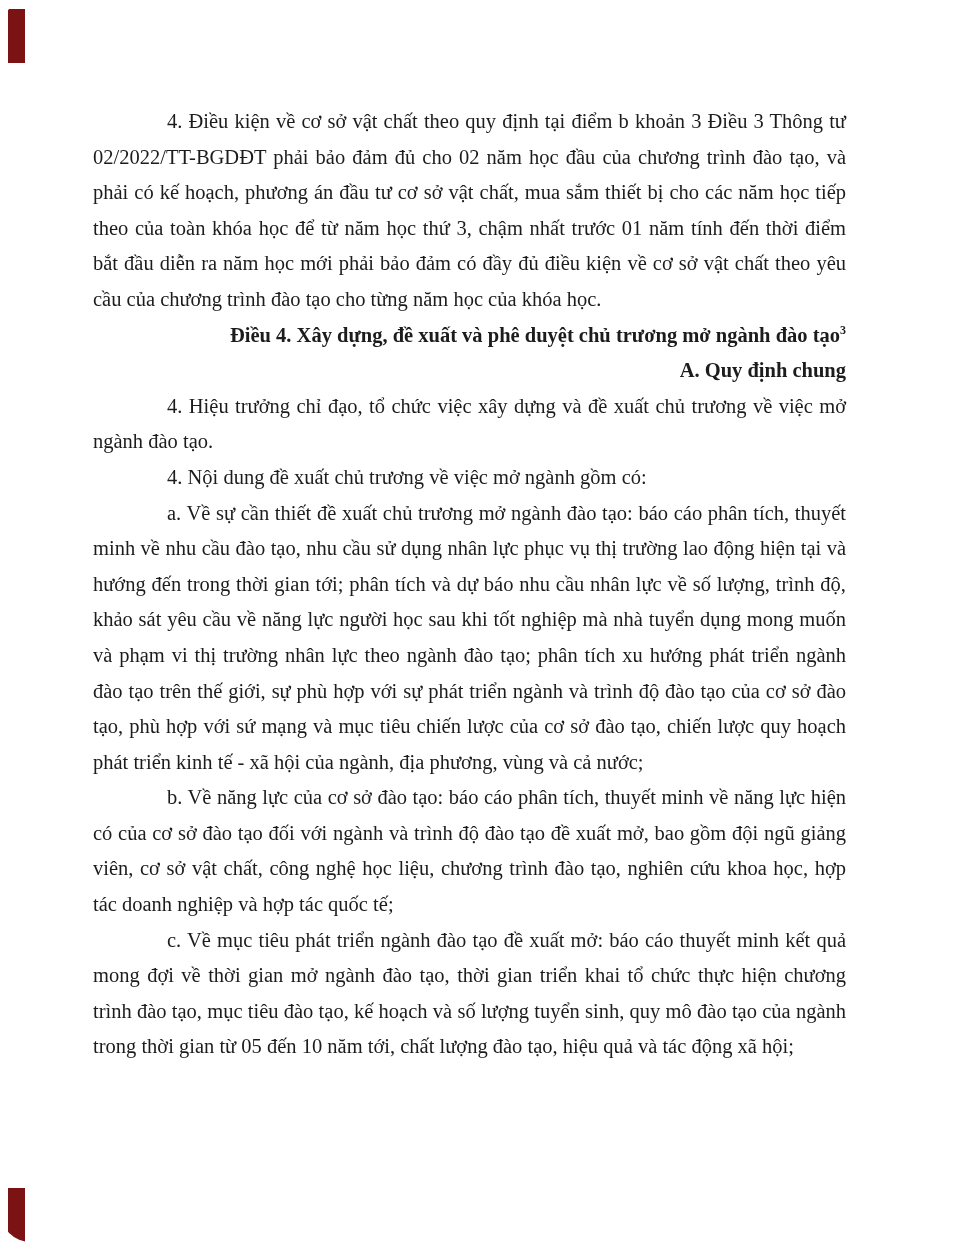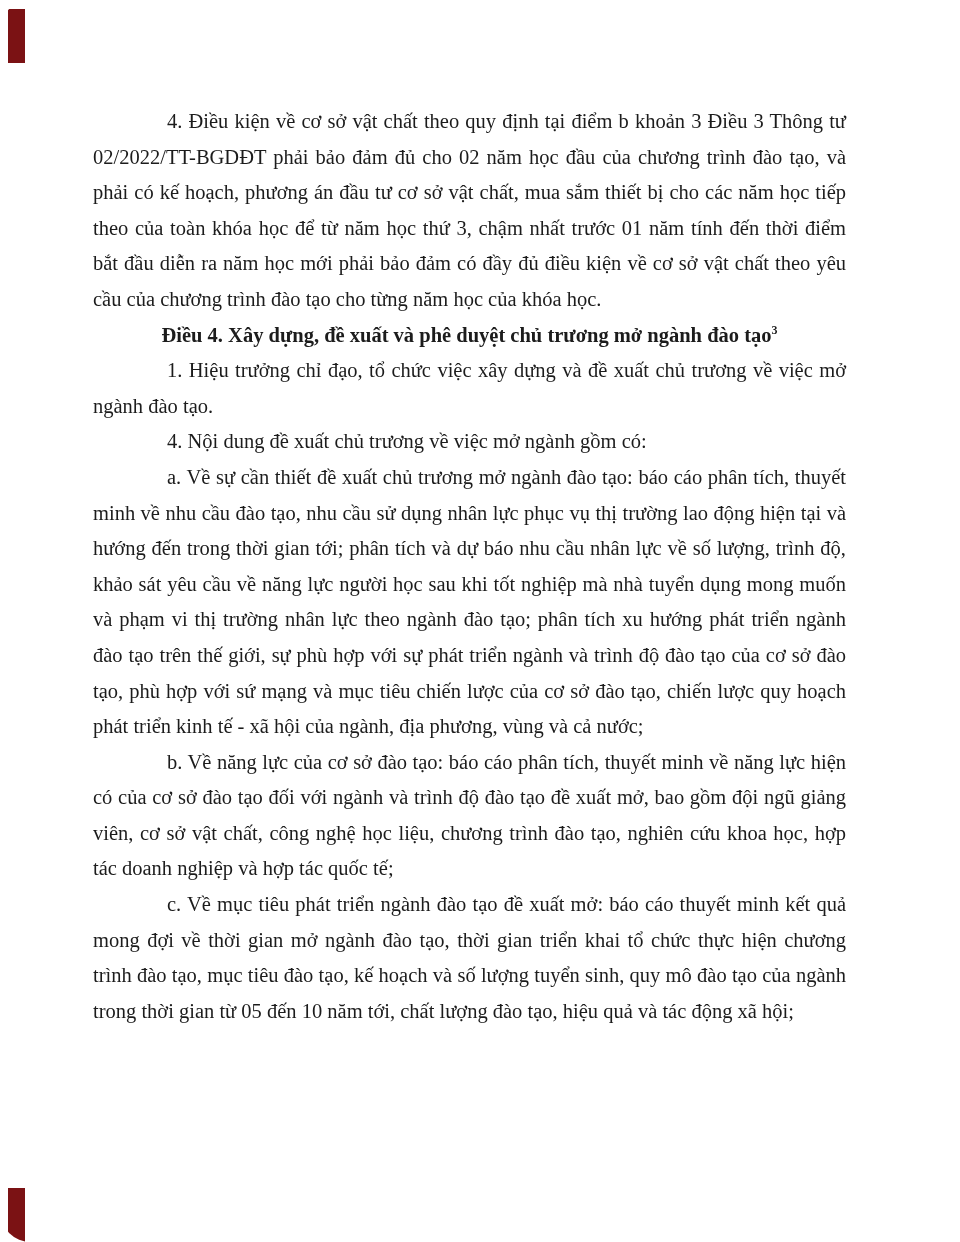--- a/index.html
+++ b/index.html
@@ -28,21 +28,21 @@
   }
   .content p {
     margin: 0;
     padding: 0;
   }
   .content p.indent {
     text-indent: 74px;
   }
   .content p.heading {
     font-weight: bold;
-    text-align: center;
+    text-align: right;
     text-indent: 0;
   }
   .content sup {
     font-size: 12px;
     line-height: 0;
     vertical-align: super;
     font-weight: bold;
   }
   .edge-artifact {
     position: absolute;
@@ -63,22 +63,23 @@
   <div class="edge-artifact bottom" style="background-color: rgb(123, 18, 20);"></div>
 
   <div class="content">
 
     <p class="indent">4. Điều kiện về cơ sở vật chất theo quy định tại điểm b khoản 3 Điều 3 Thông tư 02/2022/TT-BGDĐT phải bảo đảm đủ cho 02 năm học đầu của chương trình đào tạo, và phải có kế hoạch, phương án đầu tư cơ sở vật chất, mua sắm thiết bị cho các năm học tiếp theo của toàn khóa học để từ năm học thứ 3, chậm nhất trước 01 năm tính đến thời điểm bắt đầu diễn ra năm học mới phải bảo đảm có đầy đủ điều kiện về cơ sở vật chất theo yêu cầu của chương trình đào tạo cho từng năm học của khóa học.</p>
 
     <p class="heading">
       <span>Điều 4. Xây dựng, đề xuất và phê duyệt chủ trương mở ngành đào tạo</span><sup>3</sup>
     </p>
 
+    <p class="heading">A. Quy định chung</p>
 
-    <p class="indent">1. Hiệu trưởng chỉ đạo, tổ chức việc xây dựng và đề xuất chủ trương về việc mở ngành đào tạo.</p>
+    <p class="indent">4. Hiệu trưởng chỉ đạo, tổ chức việc xây dựng và đề xuất chủ trương về việc mở ngành đào tạo.</p>
 
     <p class="indent">4. Nội dung đề xuất chủ trương về việc mở ngành gồm có:</p>
 
     <p class="indent">a. Về sự cần thiết đề xuất chủ trương mở ngành đào tạo: báo cáo phân tích, thuyết minh về nhu cầu đào tạo, nhu cầu sử dụng nhân lực phục vụ thị trường lao động hiện tại và hướng đến trong thời gian tới; phân tích và dự báo nhu cầu nhân lực về số lượng, trình độ, khảo sát yêu cầu về năng lực người học sau khi tốt nghiệp mà nhà tuyển dụng mong muốn và phạm vi thị trường nhân lực theo ngành đào tạo; phân tích xu hướng phát triển ngành đào tạo trên thế giới, sự phù hợp với sự phát triển ngành và trình độ đào tạo của cơ sở đào tạo, phù hợp với sứ mạng và mục tiêu chiến lược của cơ sở đào tạo, chiến lược quy hoạch phát triển kinh tế - xã hội của ngành, địa phương, vùng và cả nước;</p>
 
     <p class="indent">b. Về năng lực của cơ sở đào tạo: báo cáo phân tích, thuyết minh về năng lực hiện có của cơ sở đào tạo đối với ngành và trình độ đào tạo đề xuất mở, bao gồm đội ngũ giảng viên, cơ sở vật chất, công nghệ học liệu, chương trình đào tạo, nghiên cứu khoa học, hợp tác doanh nghiệp và hợp tác quốc tế;</p>
 
     <p class="indent">c. Về mục tiêu phát triển ngành đào tạo đề xuất mở: báo cáo thuyết minh kết quả mong đợi về thời gian mở ngành đào tạo, thời gian triển khai tổ chức thực hiện chương trình đào tạo, mục tiêu đào tạo, kế hoạch và số lượng tuyển sinh, quy mô đào tạo của ngành trong thời gian từ 05 đến 10 năm tới, chất lượng đào tạo, hiệu quả và tác động xã hội;</p>
 
 

